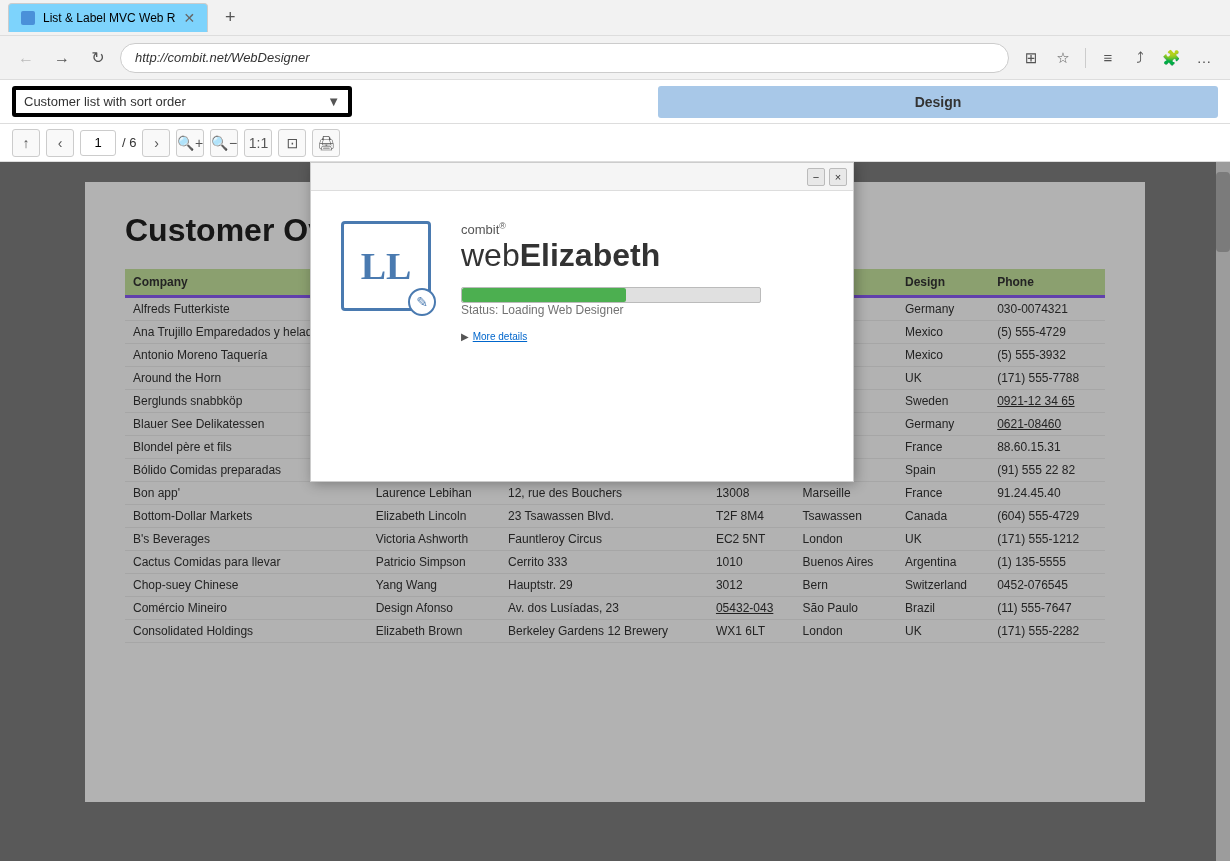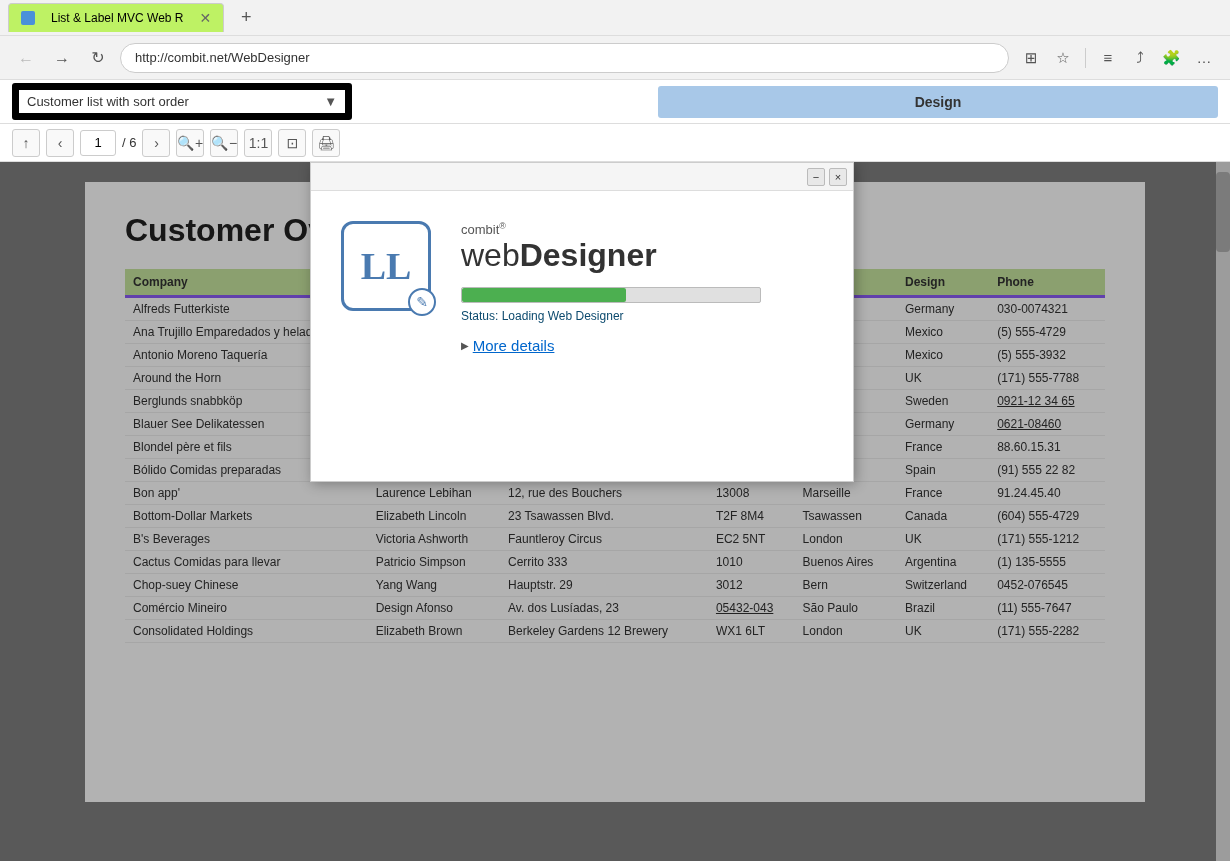--- a/index.html
+++ b/index.html
@@ -9,29 +9,29 @@
     .browser-titlebar {
       background: #f2f2f2;
       height: 36px;
       display: flex;
       align-items: center;
       padding: 0 8px;
       border-bottom: 1px solid #ddd;
       gap: 8px;
     }
     .browser-tab {
-      background: #bef264;
+      background: #7dd3fc;
       border: 1px solid #ccc;
       border-bottom: none;
       padding: 6px 12px;
       font-size: 12px;
       border-radius: 4px 4px 0 0;
       display: flex;
       align-items: center;
-      gap: 16px;
+      gap: 8px;
       min-width: 180px;
     }
     .browser-tab-icon { width: 14px; height: 14px; background: #4a90d9; border-radius: 2px; display: inline-block; }
     .tab-close { margin-left: auto; cursor: pointer; color: #666; font-size: 14px; }
     .new-tab-btn { width: 28px; height: 28px; display: flex; align-items: center; justify-content: center; font-size: 18px; color: #555; cursor: pointer; }
 
     .browser-nav {
       background: #f2f2f2;
       height: 44px;
       display: flex;
@@ -52,20 +52,21 @@
     .address-bar {
       flex: 1;
       height: 30px;
       border: 1px solid #ccc;
       border-radius: 15px;
       padding: 0 14px;
       font-size: 13px;
       background: #fff;
       color: #333;
       outline: none;
+      font-style: italic;
     }
     .nav-icons { display: flex; gap: 4px; align-items: center; }
     .nav-icon-btn {
       width: 28px; height: 28px;
       display: flex; align-items: center; justify-content: center;
       border-radius: 50%;
       cursor: pointer;
       color: #555;
       font-size: 15px;
     }
@@ -77,21 +78,21 @@
       display: flex;
       align-items: center;
       padding: 0 12px;
       gap: 8px;
       border-bottom: 1px solid #ddd;
     }
     .report-selector {
       display: flex;
       align-items: center;
       background: #fff;
-      border: 7px solid #000000;
+      border: 4px solid #000000;
       border-radius: 3px;
       padding: 4px 8px;
       min-width: 340px;
       font-size: 13px;
       color: #333;
       cursor: pointer;
     }
     .report-selector-arrow {
       margin-left: auto;
       color: #555;
@@ -242,21 +243,21 @@
     .wd-logo-area {
       flex-shrink: 0;
       display: flex;
       align-items: center;
       justify-content: center;
     }
     .wd-logo-box {
       width: 90px;
       height: 90px;
       border: 3px solid #4a7ab0;
-      border-radius: 12px;
+      border-radius: 4px;
       display: flex;
       align-items: center;
       justify-content: center;
       position: relative;
       background: #fff;
     }
     .wd-logo-ll {
       font-size: 38px;
       font-weight: bold;
       color: #4a7ab0;
@@ -310,31 +311,30 @@
       overflow: hidden;
       width: 300px;
     }
     .wd-progress-bar-fill {
       height: 100%;
       background: #4caf50;
       border-radius: 2px;
     }
     .wd-status {
       font-size: 12px;
-      color: #0c4a6e;
-      margin-top: 6px;
+      color: #737373;
     }
     .wd-more-details {
       margin-top: 14px;
       display: flex;
       align-items: center;
       gap: 4px;
     }
     .wd-more-details-arrow { color: #555; font-size: 10px; }
-    .wd-more-details-link { color: #0066cc; text-decoration: underline; font-size: 15px; cursor: pointer; }
+    .wd-more-details-link { color: #0066cc; text-decoration: underline; font-size: 10px; cursor: pointer; }
 
     
     .scrollbar-right {
       position: absolute;
       right: 0;
       top: 0;
       bottom: 0;
       width: 14px;
       background: #e0e0e0;
     }
@@ -608,21 +608,21 @@
             </div>
           </div>
         </div>
 
         <div class="wd-content-area">
           <div class="wd-brand">
             <span class="wd-combit">
               combit<sup>®</sup>
             </span>
             <div class="wd-title-text">
-              <span class="web">web</span><span class="designer">Designer</span>
+              <span class="web">web</span><span class="designer">Elizabeth</span>
             </div>
           </div>
 
           <div class="wd-progress-container">
             <div class="wd-progress-bar-bg">
               <div class="wd-progress-bar-fill" style="width: 55%;"></div>
             </div>
             <div class="wd-status">Status: Loading Web Designer</div>
           </div>
 

